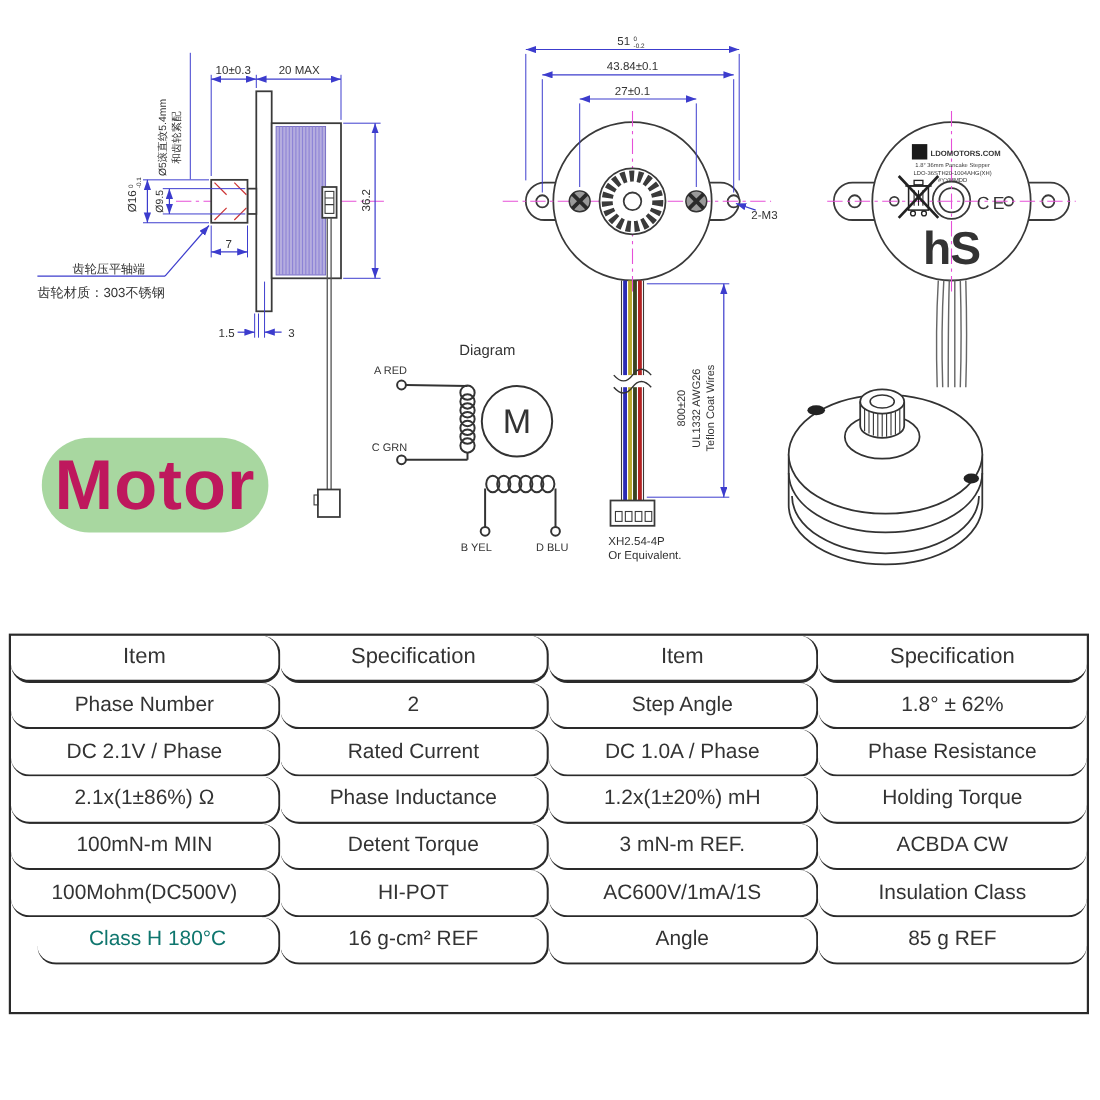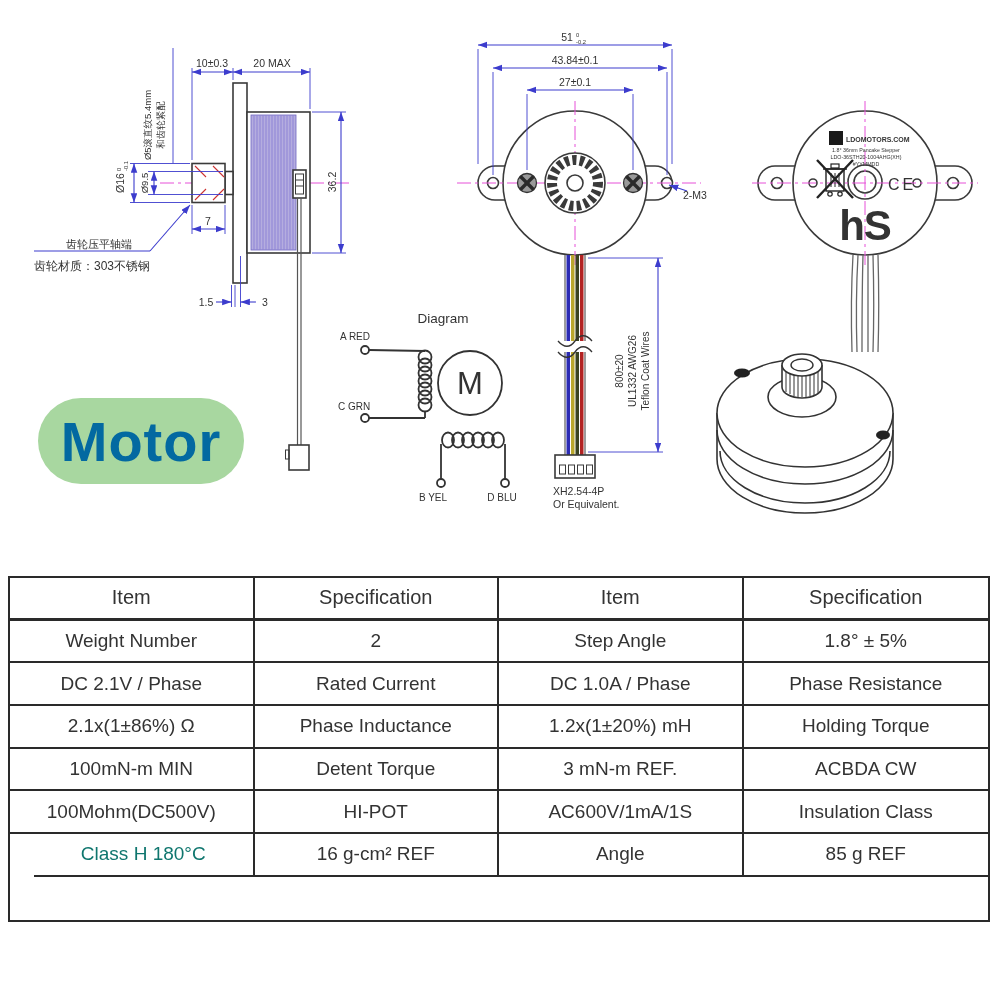--- a/index.html
+++ b/index.html
@@ -13,29 +13,29 @@
   .ext{stroke:#3c3ccd;stroke-width:0.9;fill:none;}
   .cl{stroke:#e650d8;stroke-width:1;fill:none;stroke-dasharray:14 4 3 4;}
   .wstripe{stroke:#8d83d6;stroke-width:1;}
   .redhatch{stroke:#cc3333;stroke-width:1.1;}
   .wire{stroke:#555;stroke-width:1.2;fill:none;}
   .dimtxt{font-size:10.5px;fill:#333;}
   .toltxt{font-size:5.8px;fill:#333;}
   .cjk{fill:#333;}
   
   .badge{left:38px;top:398px;width:206px;height:86px;border-radius:43px;background:#a8d7a0;
-         display:flex;align-items:center;justify-content:center;color:#0369a1;
-         font-size:56px;font-weight:bold;letter-spacing:1px;}
+         display:flex;align-items:center;justify-content:center;color:#be185d;
+         font-size:64px;font-weight:bold;letter-spacing:1px;}
   
   .spec-table{left:8px;top:576px;width:982px;height:346px;border:2px solid #2a2a2a;
               display:grid;grid-template-columns:repeat(4,1fr);grid-auto-rows:42.7px;
               box-sizing:border-box;background:#fff;}
   .c{border-right:2px solid #2a2a2a;border-bottom:2px solid #2a2a2a;
      display:flex;align-items:center;justify-content:center;
-     font-size:19px;color:#333;box-sizing:border-box;white-space:nowrap;}
+     font-size:19px;color:#333;box-sizing:border-box;white-space:nowrap;border-radius:17px;}
   .c:nth-child(4n){border-right:none;}
   .c:nth-child(n+29){border-bottom:none;}
   .th{font-size:20px;border-bottom:3px solid #2a2a2a;}
   .red{color:#0f766e;margin-left:24px;}
 </style>
 </head>
 <body>
 
 <div class="canvas">
 
@@ -392,24 +392,24 @@
     <span>Motor</span>
   </div>
 
   <div class="abs spec-table">
 
     <div class="c th">Item</div>
     <div class="c th">Specification</div>
     <div class="c th">Item</div>
     <div class="c th">Specification</div>
 
-    <div class="c">Weight Number</div>
+    <div class="c">Phase Number</div>
     <div class="c">2</div>
     <div class="c">Step Angle</div>
-    <div class="c">1.8° ± 5%</div>
+    <div class="c">1.8° ± 62%</div>
 
     <div class="c">DC 2.1V / Phase</div>
     <div class="c">Rated Current</div>
     <div class="c">DC 1.0A / Phase</div>
 
     <div class="c">Phase Resistance</div>
     <div class="c">2.1x(1±86%) Ω</div>
     <div class="c">Phase Inductance</div>
     <div class="c">1.2x(1±20%) mH</div>
 

